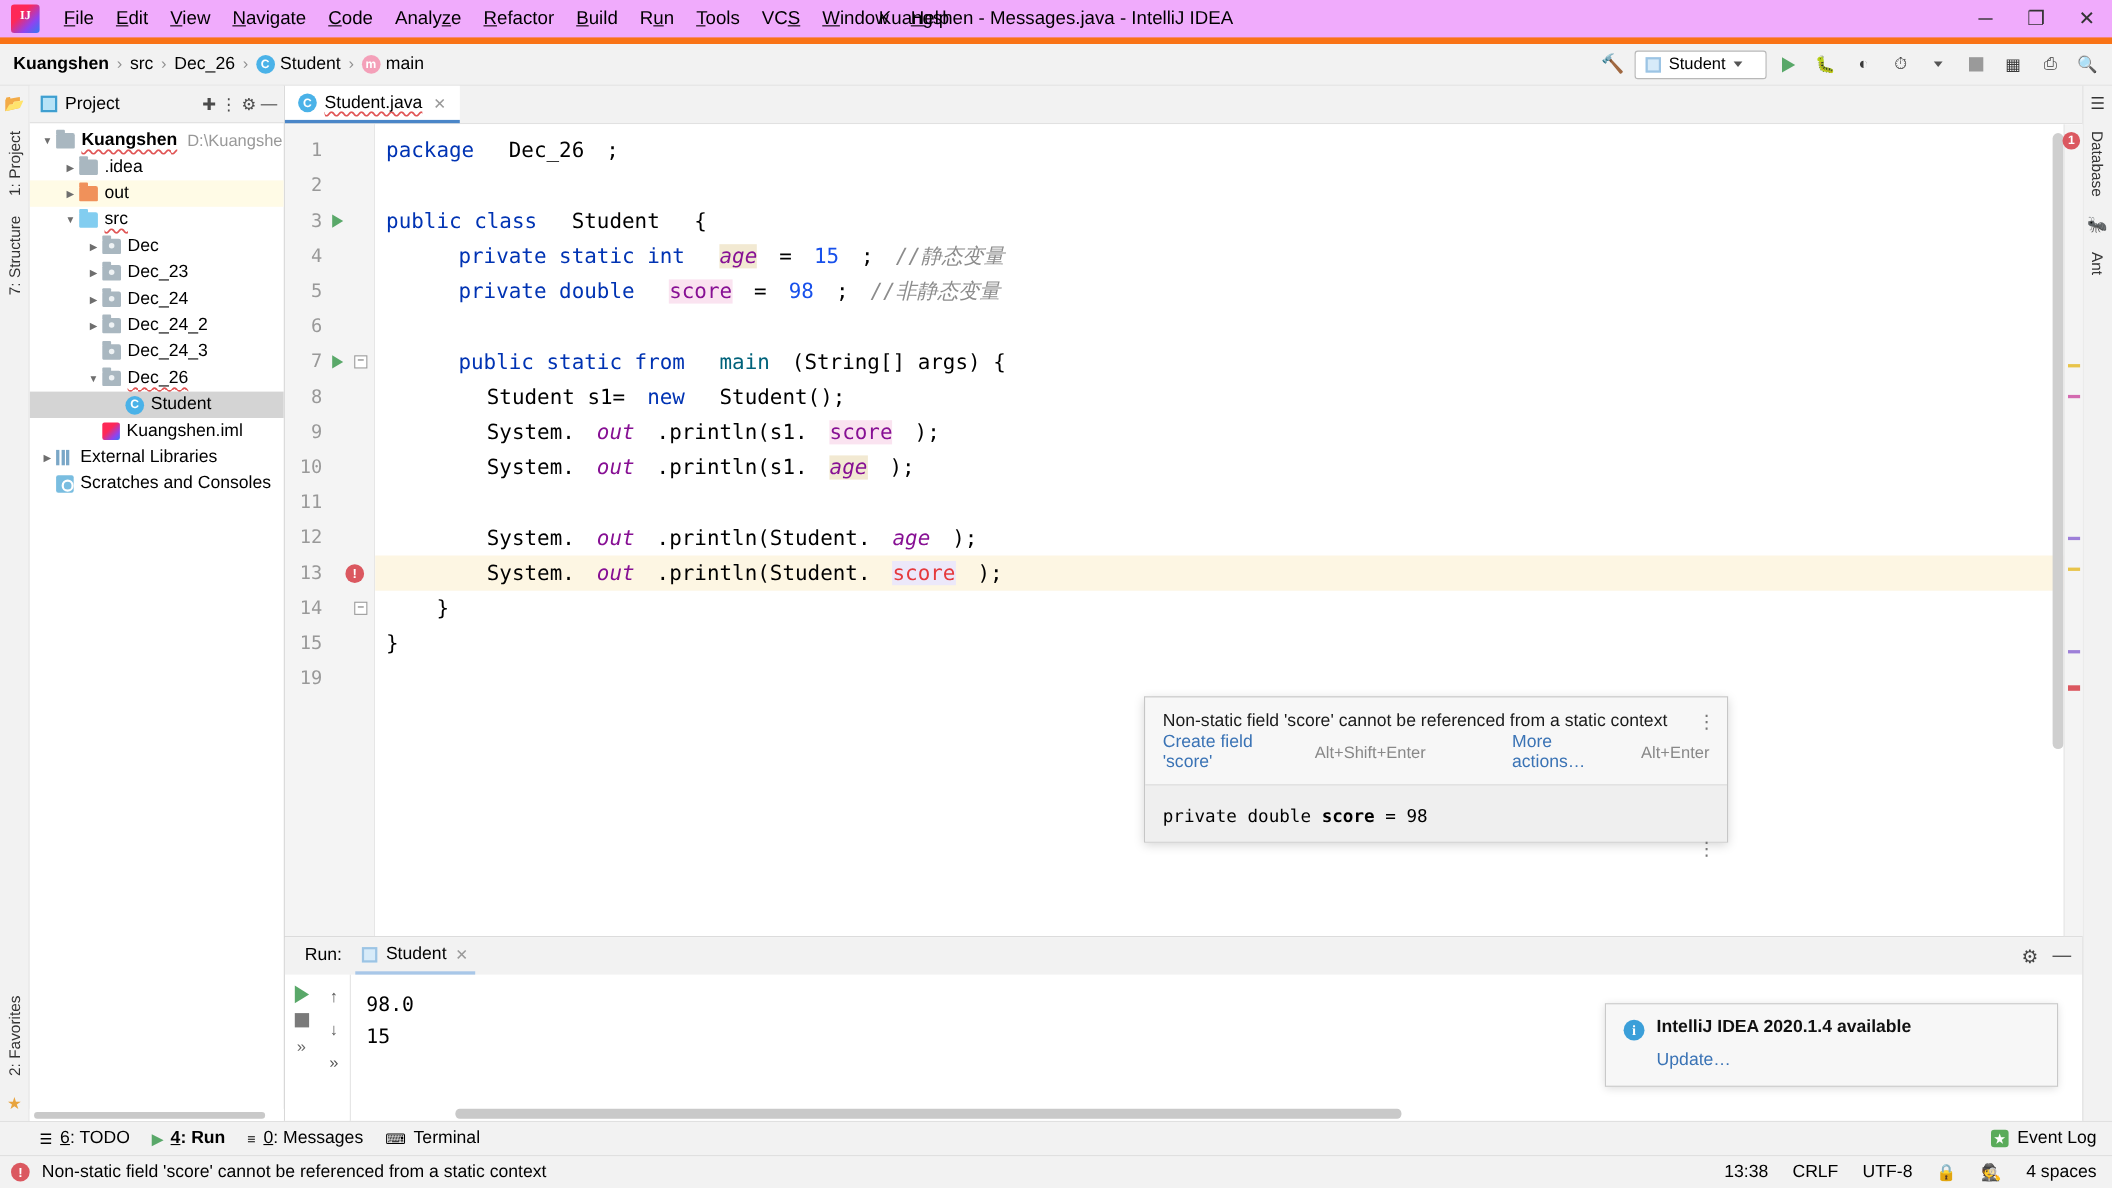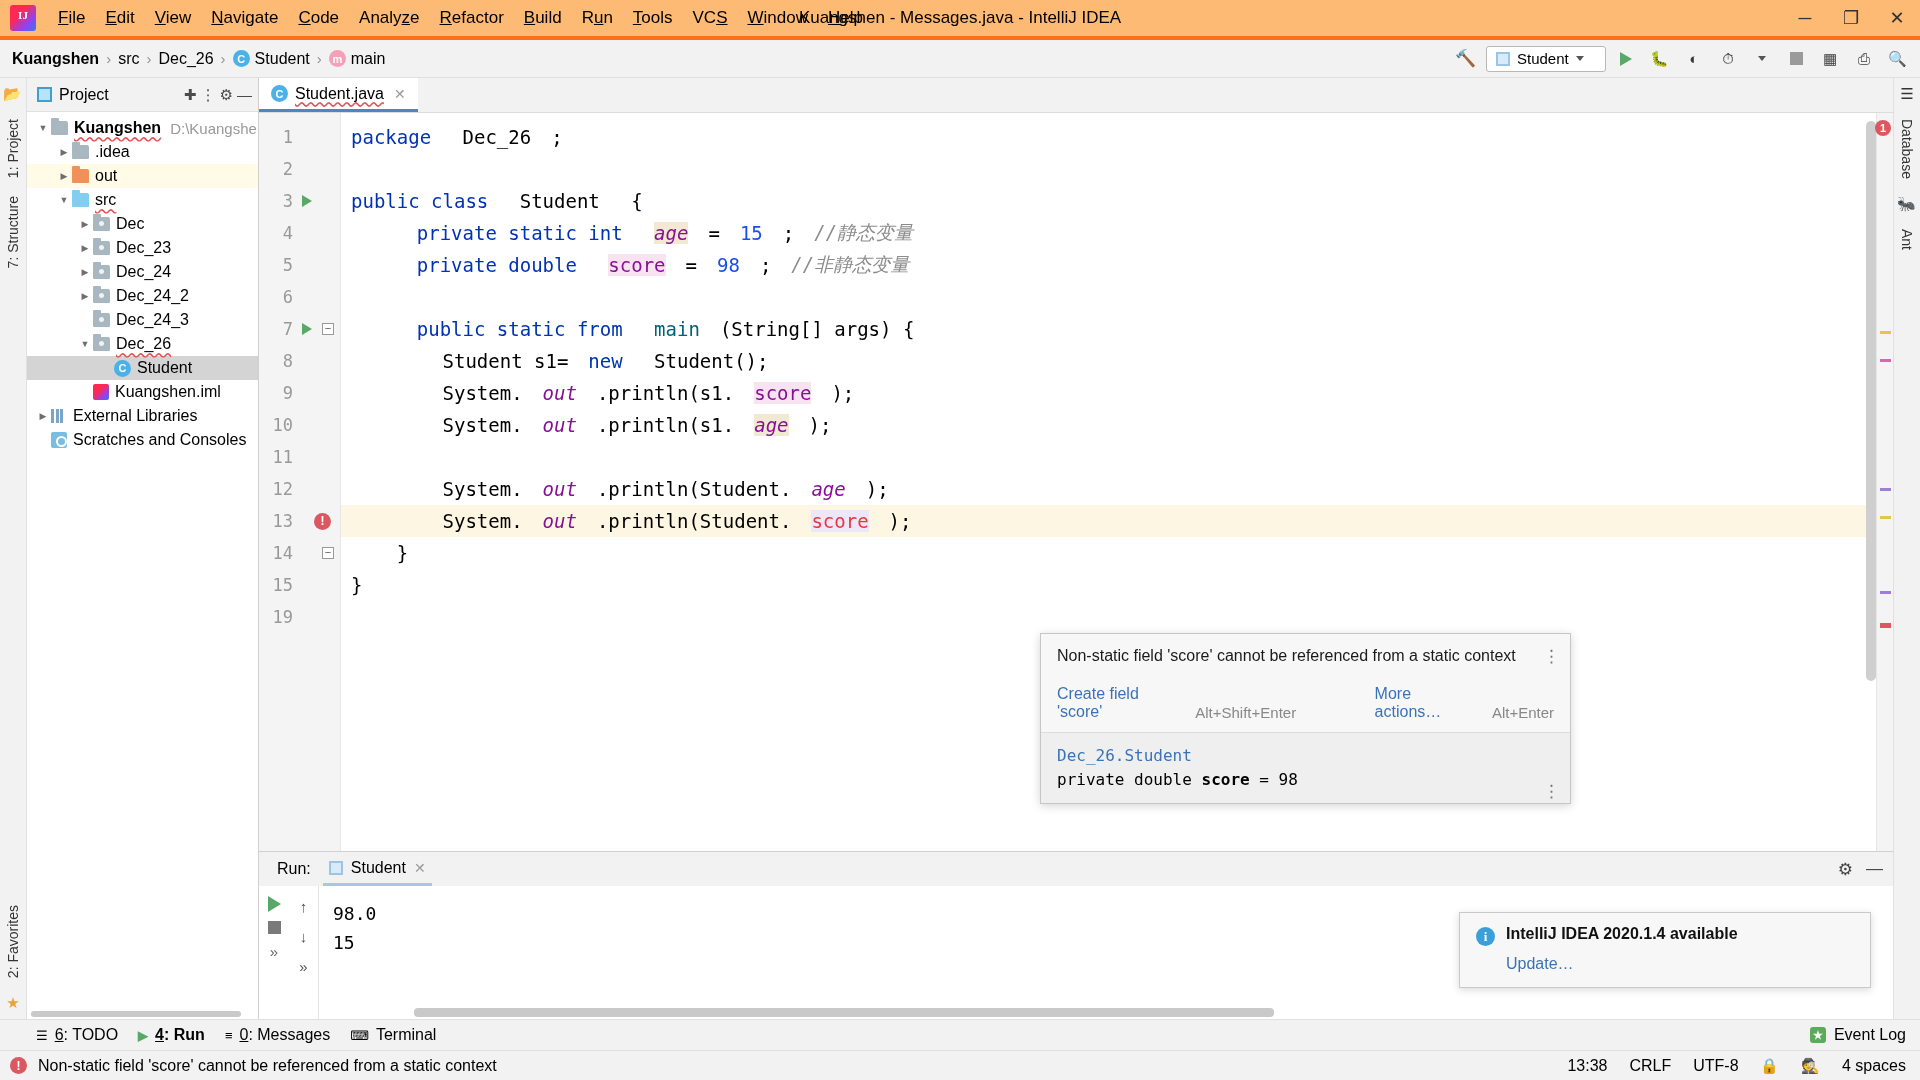--- a/index.html
+++ b/index.html
@@ -8,22 +8,22 @@
     font-family: "Liberation Sans", sans-serif;
     font-size: 17px;
     background: #ffffff;
     overflow: hidden;
     color: #000;
   }
   .app { position: relative; width: 1920px; height: 1080px; display: flex; flex-direction: column; }
 
   
   .titlebar {
-    height: 40px; background: #fdba74; display: flex; align-items: center;
-    border-bottom: 4px solid #f97316; flex: 0 0 40px; position: relative;
+    height: 40px; background: #f0abfc; display: flex; align-items: center;
+    border-bottom: 6px solid #f97316; flex: 0 0 40px; position: relative;
   }
   .ij-logo {
     width: 26px; height: 26px; margin: 0 12px 0 10px; position: relative; flex: 0 0 26px;
     background: linear-gradient(135deg,#fe2857 0%, #fe2857 35%, #8f43f0 70%, #2f7bf3 100%);
     border-radius: 3px;
   }
   .ij-logo::after {
     content: "IJ"; position: absolute; left: 0; right: 0; top: 4px;
     font-size: 11px; font-weight: bold; color: #fff; text-align: center;
     font-family: "Liberation Serif", serif;
@@ -217,21 +217,21 @@
   }
 
   
   .inspect-popup {
     position: absolute; left: 781px; top: 520px; width: 531px;
     background: #f7f7f7; border: 1px solid #c6c6c6; box-shadow: 0 2px 9px rgba(0,0,0,.17);
     z-index: 40; font-family: "Liberation Sans", sans-serif;
   }
   .ip-top { padding: 13px 16px 11px 16px; position: relative; }
   .ip-msg { font-size: 16px; color: #1a1a1a; }
-  .ip-actions { display: flex; align-items: flex-end; gap: 23px; margin-top: 20px; font-size: 16px; }
+  .ip-actions { display: flex; align-items: center; gap: 23px; margin-top: 1px; font-size: 16px; }
   .ip-link { color: #3a73b5; }
   .ip-key { color: #888; font-size: 15px; }
   .ip-gap { width: 37px; }
   .kebab {
     position: absolute; right: 10px; color: #777; font-size: 17px; line-height: 1; letter-spacing: 0;
   }
   .ip-bottom {
     border-top: 1px solid #dcdcdc; background: #efefef; padding: 13px 16px 14px 16px;
     position: relative; font-family: "DejaVu Sans Mono", monospace; font-size: 16px;
   }
@@ -581,21 +581,20 @@
             <div class="ip-actions">
               <span class="ip-link">Create field 'score'</span>
               <span class="ip-key">Alt+Shift+Enter</span>
               <span class="ip-gap"></span>
               <span class="ip-link">More actions…</span>
               <span class="ip-key">Alt+Enter</span>
             </div>
           </div>
           <div class="ip-bottom">
             <span class="kebab" style="top:50px">⋮</span>
-            <div class="ip-cls">Dec_26.Student</div>
             <div class="ip-sig"><span>private double </span><b>score</b><span> = 98</span></div>
           </div>
         </div>
       </div>
 
       <div class="runpanel">
         <div class="run-head">
           <span class="run-lbl">Run:</span>
           <span class="run-tab">
             <span class="bx"></span>

